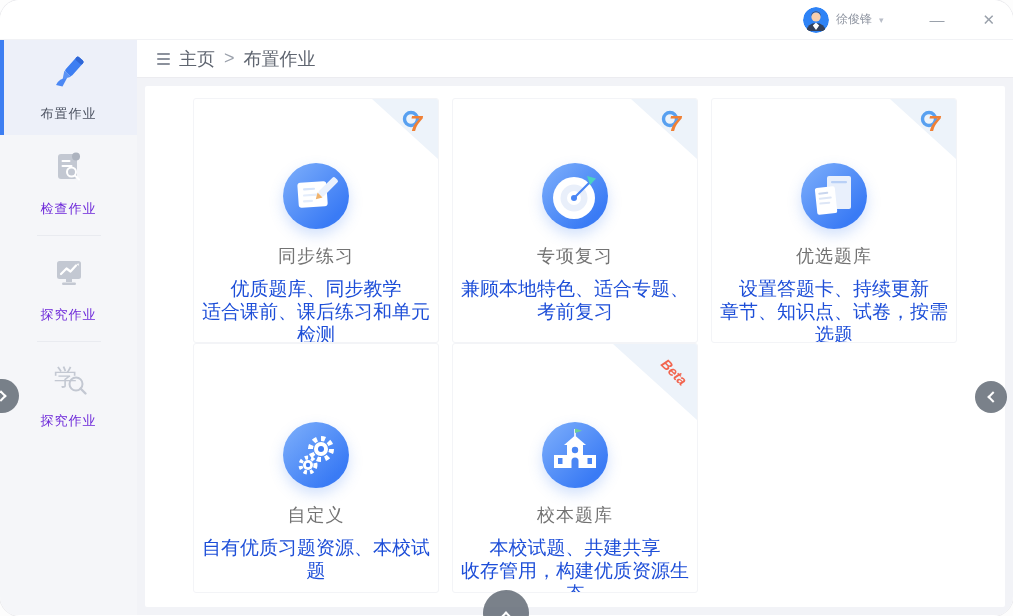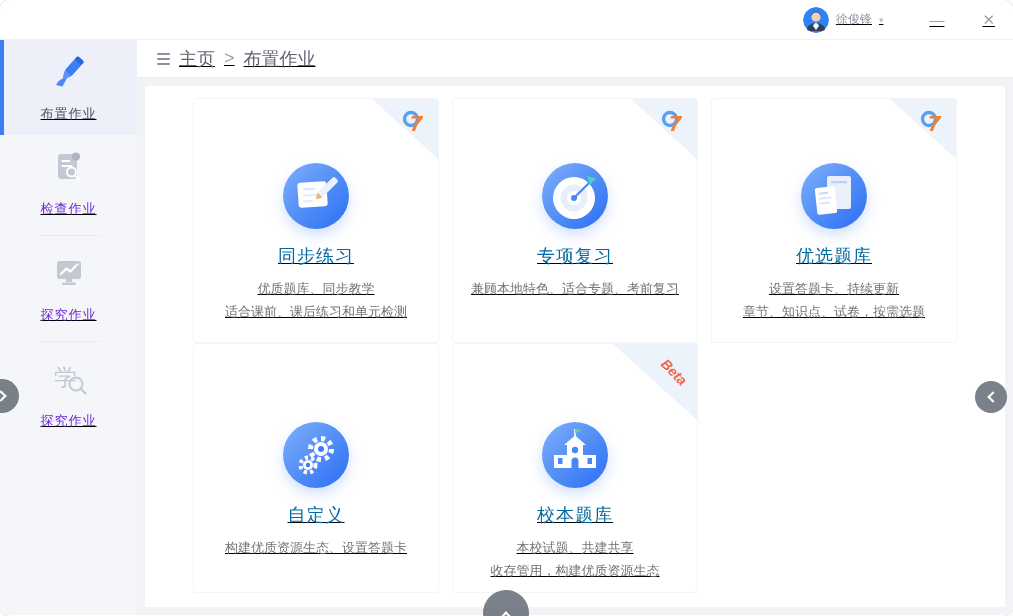--- a/index.html
+++ b/index.html
@@ -6,24 +6,23 @@
   html,body { width:100%; height:100%; }
   body {
     font-family:"Liberation Sans","DejaVu Sans",sans-serif;
     background:#fdfdfd;
     overflow:hidden;
   }
   .window {
     position:relative;
     width:1013px; height:616px;
     background:#fff;
-    border-radius:10px;
+    border-radius:20px;
     overflow:hidden;
     box-shadow:0 0 0 1px #ececef;
-    text-decoration:underline;
   }
   
   .topbar {
     height:40px;
     background:#fff;
     border-bottom:1px solid #f1f2f5;
     display:flex; align-items:center; justify-content:flex-end;
     padding-right:18px;
   }
   .user-chip { display:flex; align-items:center; gap:7px; cursor:pointer; }
@@ -93,22 +92,22 @@
     color:#f2654f; transform:rotate(45deg);
   }
   .blob {
     width:66px; height:66px; border-radius:50%;
     background:linear-gradient(135deg,#7fb0fb 0%,#3a7bf5 80%);
     margin-top:64px;
     display:flex; align-items:center; justify-content:center;
     box-shadow:0 6px 14px rgba(74,134,244,.25);
   }
   .card.row2 .blob { margin-top:78px; }
-  .card-title { margin-top:15px; font-size:18px; color:#0369a1; letter-spacing:1px; }
-  .card-desc { margin-top:9px; font-size:13px; color:#737373; line-height:23px; text-align:center; }
+  .card-title { margin-top:15px; font-size:18px; color:#737373; letter-spacing:1px; }
+  .card-desc { margin-top:9px; font-size:19px; color:#1d4ed8; line-height:23px; text-align:center; }
   
   .edge-btn {
     position:absolute; border-radius:50%;
     background:rgba(93,101,112,.82);
     display:flex; align-items:center; justify-content:center;
     cursor:pointer; z-index:5;
   }
   .edge-left  { width:34px; height:34px; left:-15px; top:379px; }
   .edge-right { width:32px; height:32px; right:6px; top:381px; }
   .edge-up    { width:46px; height:46px; left:483px; bottom:-20px; }
@@ -304,21 +303,21 @@
                 <circle cx="38" cy="27" r="10.5" fill="none" stroke="#ffffff" stroke-width="5" stroke-dasharray="4.1 4.1"></circle>
                 <circle cx="38" cy="27" r="7" fill="#ffffff"></circle>
                 <circle cx="38" cy="27" r="3" fill="#3f7cf3"></circle>
                 <circle cx="25" cy="43" r="7.5" fill="none" stroke="#ffffff" stroke-width="4" stroke-dasharray="3.2 3.2"></circle>
                 <circle cx="25" cy="43" r="5" fill="#ffffff"></circle>
                 <circle cx="25" cy="43" r="2.2" fill="#3f7cf3"></circle>
               </svg>
             </div>
             <div class="card-title">自定义</div>
             <div class="card-desc">
-              <div>构建优质资源生态、设置答题卡</div>
+              <div>自有优质习题资源、本校试题</div>
             </div>
           </div>
 
           <div class="card row2">
             <span class="card-corner" style="width:84px;height:76px;"></span>
             <span class="beta-tag">Beta</span>
             <div class="blob">
               <svg width="66" height="66" viewBox="0 0 66 66">
                 <line x1="33" y1="14" x2="33" y2="7" stroke="#ffffff" stroke-width="1.6"></line>
                 <path d="M33 6.5 l7 2.2 -7 2.2 z" fill="#6ecf97"></path>

